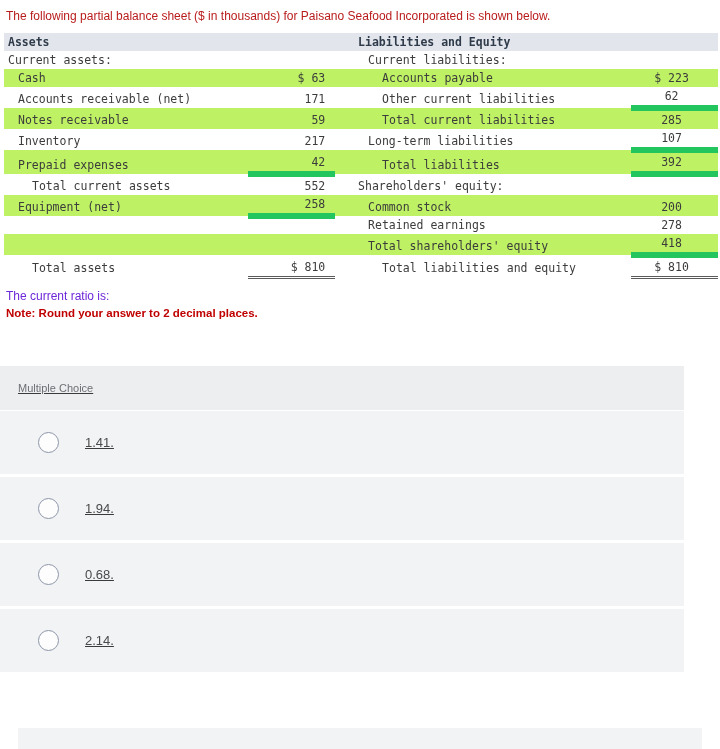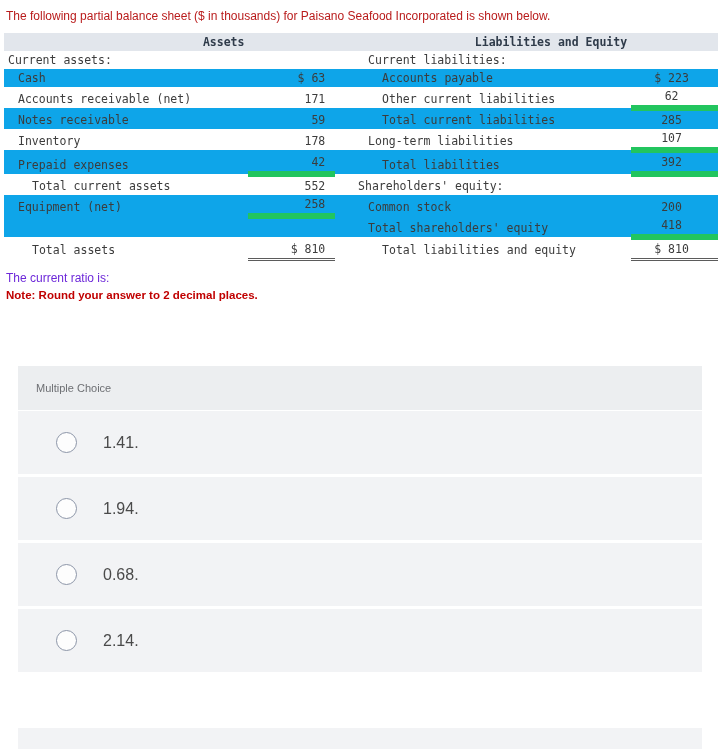--- a/index.html
+++ b/index.html
@@ -33,32 +33,31 @@
   }
   .sheet td {
     padding: 2px 4px;
     vertical-align: bottom;
     white-space: nowrap;
   }
   .sheet tr.band td {
     background: #e2e6ec;
   }
   .sheet tr.alt td {
-    background: #0ea5e9;
+    background: #bef264;
   }
   .lbl-l   { width: 228px; }
   .num-l   { width: 84px; text-align: right; padding-right: 10px !important; }
   .gap     { width: 14px; }
   .lbl-r   { width: 260px; }
   .num-r   { width: 84px; text-align: center; padding-right: 10px !important; }
 
   .hdr {
     font-weight: bold;
     color: #2f3b4a;
-    text-align: right;
   }
   .i1 { padding-left: 14px !important; }
   .i2 { padding-left: 28px !important; }
 
   .uline  { border-bottom: 6px solid #22c55e; }
   .dline  { border-bottom: 3px double #5b5b5b; }
 
   
   .qtext {
     padding: 10px 6px 0 6px;
@@ -68,23 +67,24 @@
   .note {
     padding: 4px 2px 0 6px;
     font-size: 11.5px;
     font-weight: bold;
     color: #c00000;
   }
 
   
   .mc-wrap {
     position: absolute;
-    left: 18px;
+    left: 0;
     top: 366px;
     width: 684px;
+    text-decoration: underline;
   }
   .mc-head {
     background: #eceef0;
     color: #6d6f73;
     font-size: 11px;
     padding: 16px 0 16px 18px;
     border-bottom: 1px solid #ffffff;
   }
   .mc-option {
     background: #f2f3f5;
@@ -98,21 +98,21 @@
     width: 19px;
     height: 19px;
     border: 1.5px solid #8d96a8;
     border-radius: 50%;
     margin-left: 38px;
     background: #fdfdfd;
     flex: none;
   }
   .opt-label {
     margin-left: 26px;
-    font-size: 16px;
+    font-size: 13px;
     color: #4a4a4a;
   }
   .bottom-strip {
     position: absolute;
     left: 18px;
     top: 728px;
     width: 684px;
     height: 21px;
     background: #f2f3f5;
   }
@@ -159,21 +159,21 @@
     <tr class="alt">
       <td class="lbl-l i1">Notes receivable</td>
       <td class="num-l">59</td>
       <td class="gap"></td>
       <td class="lbl-r i2">Total current liabilities</td>
       <td class="num-r">285</td>
     </tr>
 
     <tr>
       <td class="lbl-l i1">Inventory</td>
-      <td class="num-l">178</td>
+      <td class="num-l">217</td>
       <td class="gap"></td>
       <td class="lbl-r i1">Long-term liabilities</td>
       <td class="num-r uline">107</td>
     </tr>
 
     <tr class="alt">
       <td class="lbl-l i1">Prepaid expenses</td>
       <td class="num-l uline">42</td>
       <td class="gap"></td>
       <td class="lbl-r i2">Total liabilities</td>
@@ -189,20 +189,27 @@
     </tr>
 
     <tr class="alt">
       <td class="lbl-l i1">Equipment (net)</td>
       <td class="num-l uline">258</td>
       <td class="gap"></td>
       <td class="lbl-r i1">Common stock</td>
       <td class="num-r">200</td>
     </tr>
 
+    <tr>
+      <td class="lbl-l"></td>
+      <td class="num-l"></td>
+      <td class="gap"></td>
+      <td class="lbl-r i1">Retained earnings</td>
+      <td class="num-r">278</td>
+    </tr>
 
     <tr class="alt">
       <td class="lbl-l"></td>
       <td class="num-l"></td>
       <td class="gap"></td>
       <td class="lbl-r i1">Total shareholders' equity</td>
       <td class="num-r uline">418</td>
     </tr>
 
     <tr>

